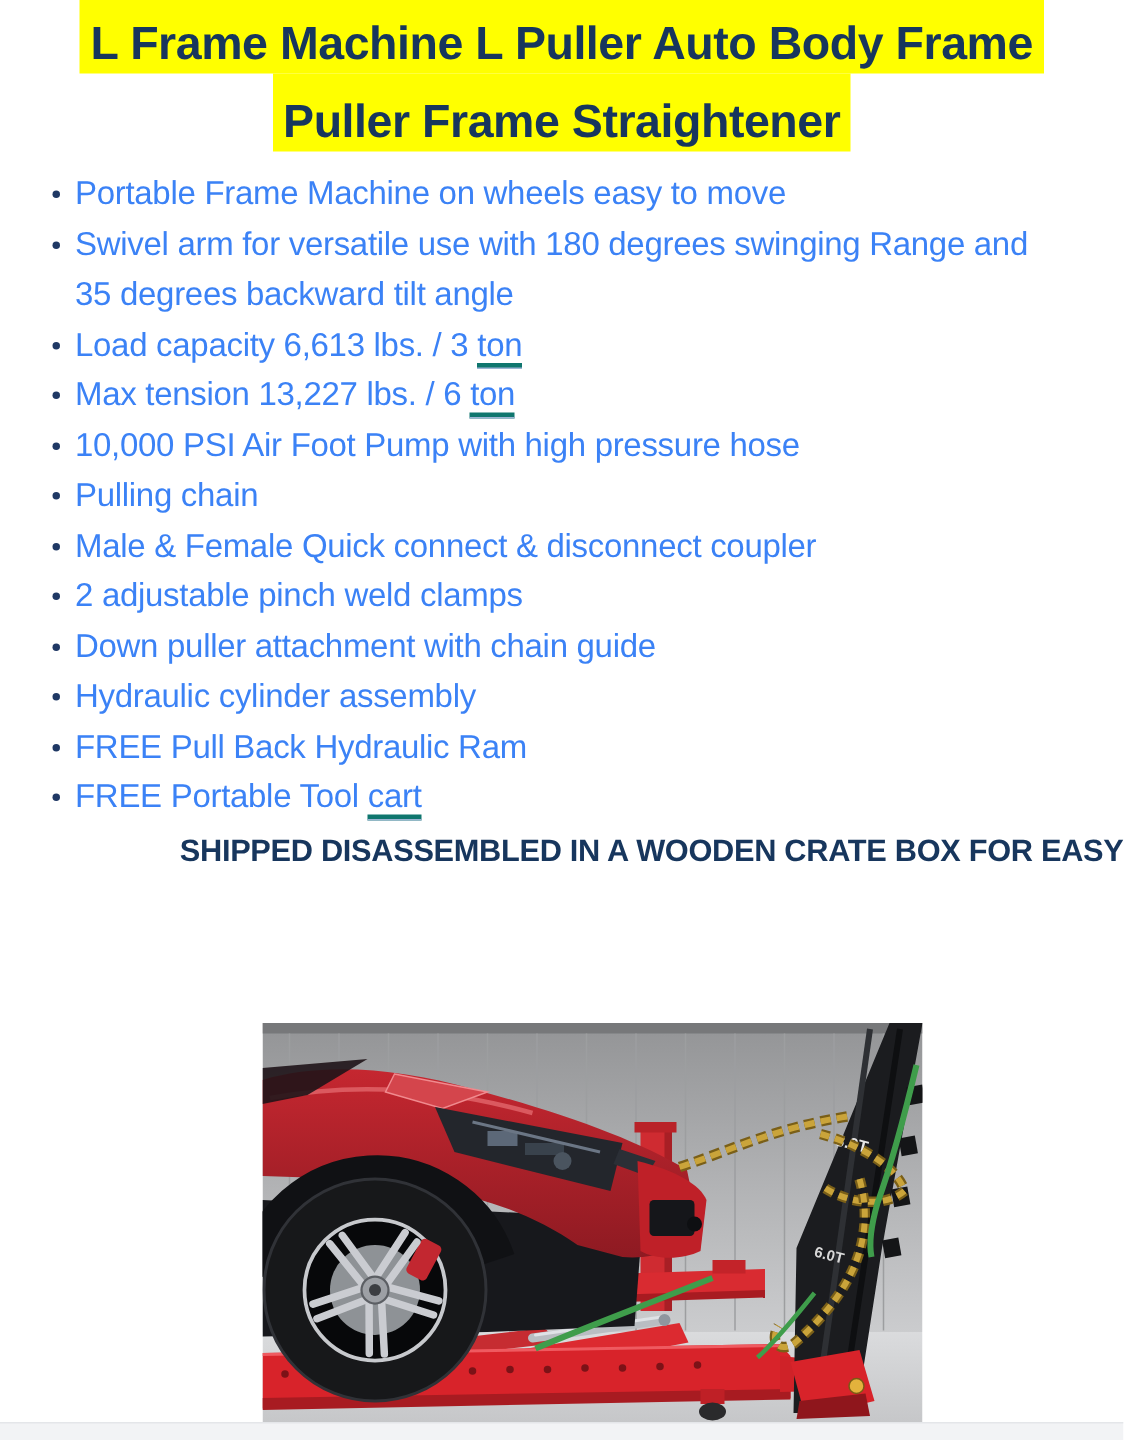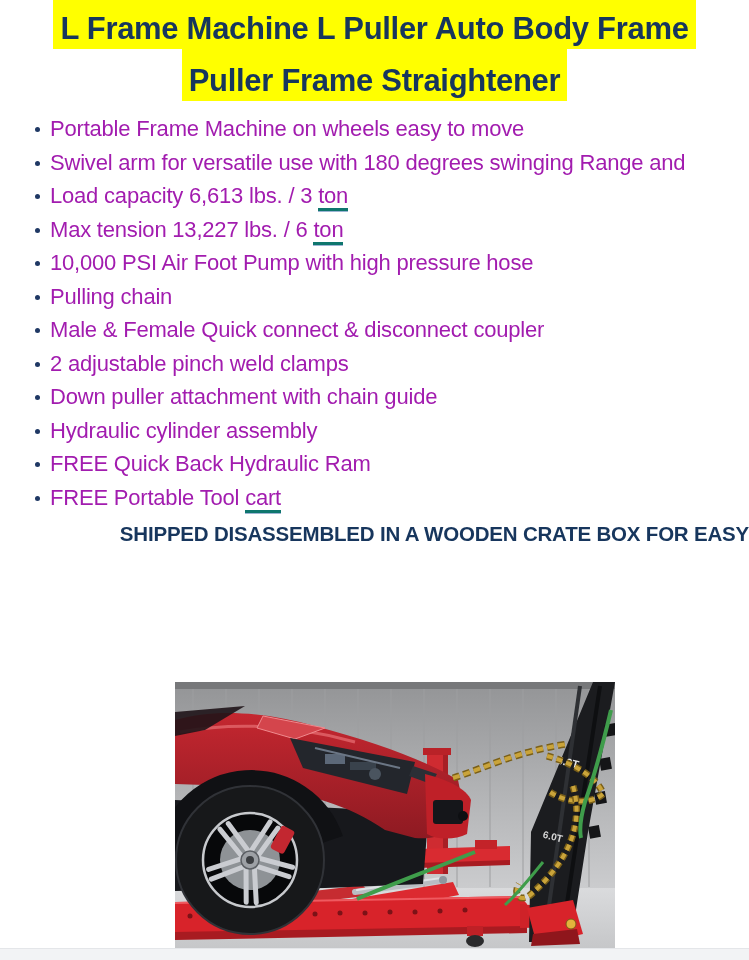--- a/index.html
+++ b/index.html
@@ -8,21 +8,21 @@
   .doc { position:relative; width:749px; height:960px; background:#fff; }
 
   
   .title { text-align:center; margin-top:3px; font-weight:bold; font-size:31px;
            line-height:52px; color:#17365d; letter-spacing:-0.3px; }
   .title .hl { background:#ffff00; padding:14px 7px 3px 7px; }
 
   
   ul.features { list-style:none; margin:5px 0 0 33px; padding:0; }
   ul.features li { position:relative; padding-left:17px; font-size:22px;
-                   line-height:33.5px; color:#a21caf; letter-spacing:-0.2px; }
+                   line-height:33.5px; color:#3b82f6; letter-spacing:-0.2px; }
   ul.features li::before { content:""; position:absolute; left:2px; top:15px;
                    width:5px; height:5px; border-radius:50%; background:#1f3864; }
   ul.features li span.ln { display:block; white-space:nowrap; }
   ul.features li span.inline { white-space:nowrap; }
   .u { position:relative; border-bottom:4px solid #0f766e; padding-bottom:0px; }
   .u::after { content:""; position:absolute; left:0; right:0; bottom:-4px;
               height:1px; background:#9db5d4; }
 
   
   .shipnote { margin-top:3px; text-align:center; font-weight:bold; color:#17365d;
@@ -46,20 +46,21 @@
     <div><span class="hl">L Frame Machine L Puller Auto Body Frame</span></div>
     <div><span class="hl">Puller Frame Straightener</span></div>
   </div>
 
   <ul class="features">
     <li>
         <span class="ln">Portable Frame Machine on wheels easy to move</span>
       </li>
     <li>
       <span class="ln">Swivel arm for versatile use with 180 degrees swinging Range and</span>
+      <span class="ln">35 degrees backward tilt angle</span>
     </li>
     <li><span class="inline">Load capacity 6,613 lbs. / 3 </span><span class="u inline">ton</span></li>
     <li><span class="inline">Max tension 13,227 lbs. / 6 </span><span class="u inline">ton</span></li>
     <li>
         <span class="ln">10,000 PSI Air Foot Pump with high pressure hose</span>
       </li>
     <li>
         <span class="ln">Pulling chain</span>
       </li>
     <li>
@@ -68,21 +69,21 @@
     <li>
         <span class="ln">2 adjustable pinch weld clamps</span>
       </li>
     <li>
         <span class="ln">Down puller attachment with chain guide</span>
       </li>
     <li>
         <span class="ln">Hydraulic cylinder assembly</span>
       </li>
     <li>
-        <span class="ln">FREE Quick Back Hydraulic Ram</span>
+        <span class="ln">FREE Pull Back Hydraulic Ram</span>
       </li>
     <li><span class="inline">FREE Portable Tool </span><span class="u inline">cart</span></li>
   </ul>
 
   <div class="shipnote">
     <div>SHIPPED DISASSEMBLED IN A WOODEN CRATE BOX FOR EASY</div>
   </div>
 
   <div class="photo">
     <svg width="440" height="266" viewBox="0 0 440 266" role="img" aria-label="Damaged red sports car front end mounted on a red frame puller machine with a black pulling tower, gold chains and green cable against a gray paneled wall">

